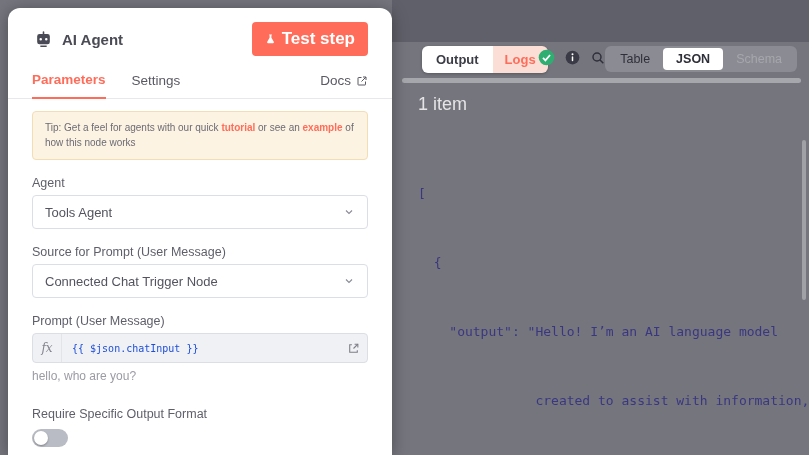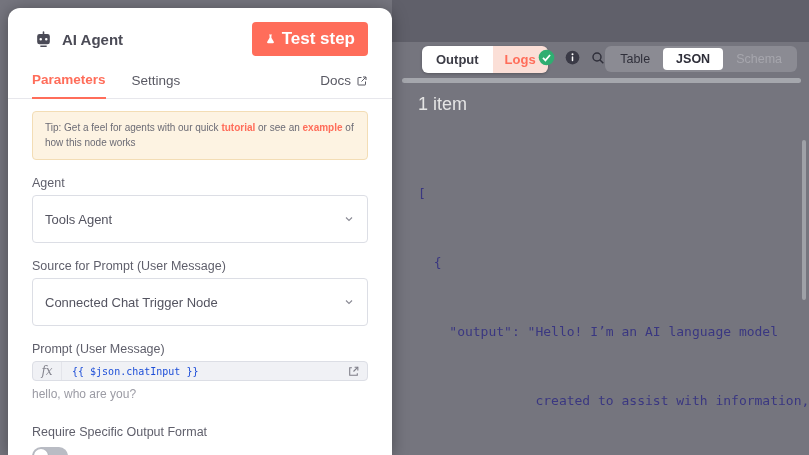--- a/index.html
+++ b/index.html
@@ -32,26 +32,26 @@
   .tab{font-size:13.5px;color:#595963;padding:8px 0 10px;cursor:pointer;display:flex;align-items:center;gap:5px;}
   .tab.active{color:#ff6d5a;font-weight:600;border-bottom:2px solid #ff6d5a;margin-bottom:-1px;}
   .tab.docs{margin-left:auto;}
   .tip{
     margin-top:12px;background:#fdf3e2;border:1px solid #f3ddb5;border-radius:4px;
     padding:9px 12px;font-size:10px;line-height:1.45;color:#6b6b75;
   }
   .tip a{color:#ff6d5a;font-weight:700;text-decoration:none;cursor:pointer;}
   .field-label{margin-top:16px;font-size:12.5px;color:#5f5f6b;}
   .select{
-    margin-top:5px;height:48px;box-sizing:border-box;background:#fff;border:1px solid #dcdee5;border-radius:4px;
+    margin-top:5px;height:34px;box-sizing:border-box;background:#fff;border:1px solid #dcdee5;border-radius:4px;
     display:flex;align-items:center;padding:0 12px;font-size:13px;color:#545460;cursor:pointer;
   }
   .select .chev{margin-left:auto;display:flex;color:#8a8a94;}
   .expr{
-    margin-top:5px;height:20px;box-sizing:border-box;background:#f0f1f5;border:1px solid #dcdee5;border-radius:4px;
+    margin-top:5px;height:30px;box-sizing:border-box;background:#f0f1f5;border:1px solid #dcdee5;border-radius:4px;
     display:flex;align-items:center;overflow:hidden;
   }
   .expr .fx{
     width:28px;align-self:stretch;display:flex;align-items:center;justify-content:center;
     font-family:"DejaVu Serif", serif;font-style:italic;font-size:12px;color:#84848e;border-right:1px solid #e3e4ea;
   }
   .expr .code{
     flex:1;padding:0 10px;font-family:"DejaVu Sans Mono", monospace;font-size:10px;color:#1d4ed8;white-space:nowrap;
   }
   .expr .expand{

